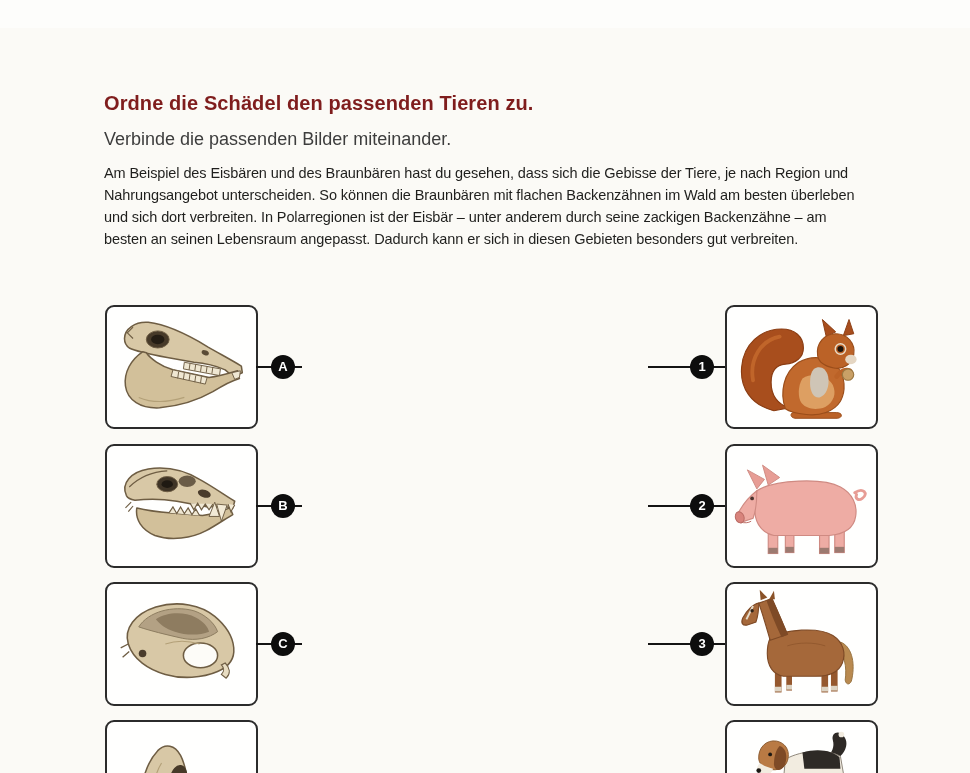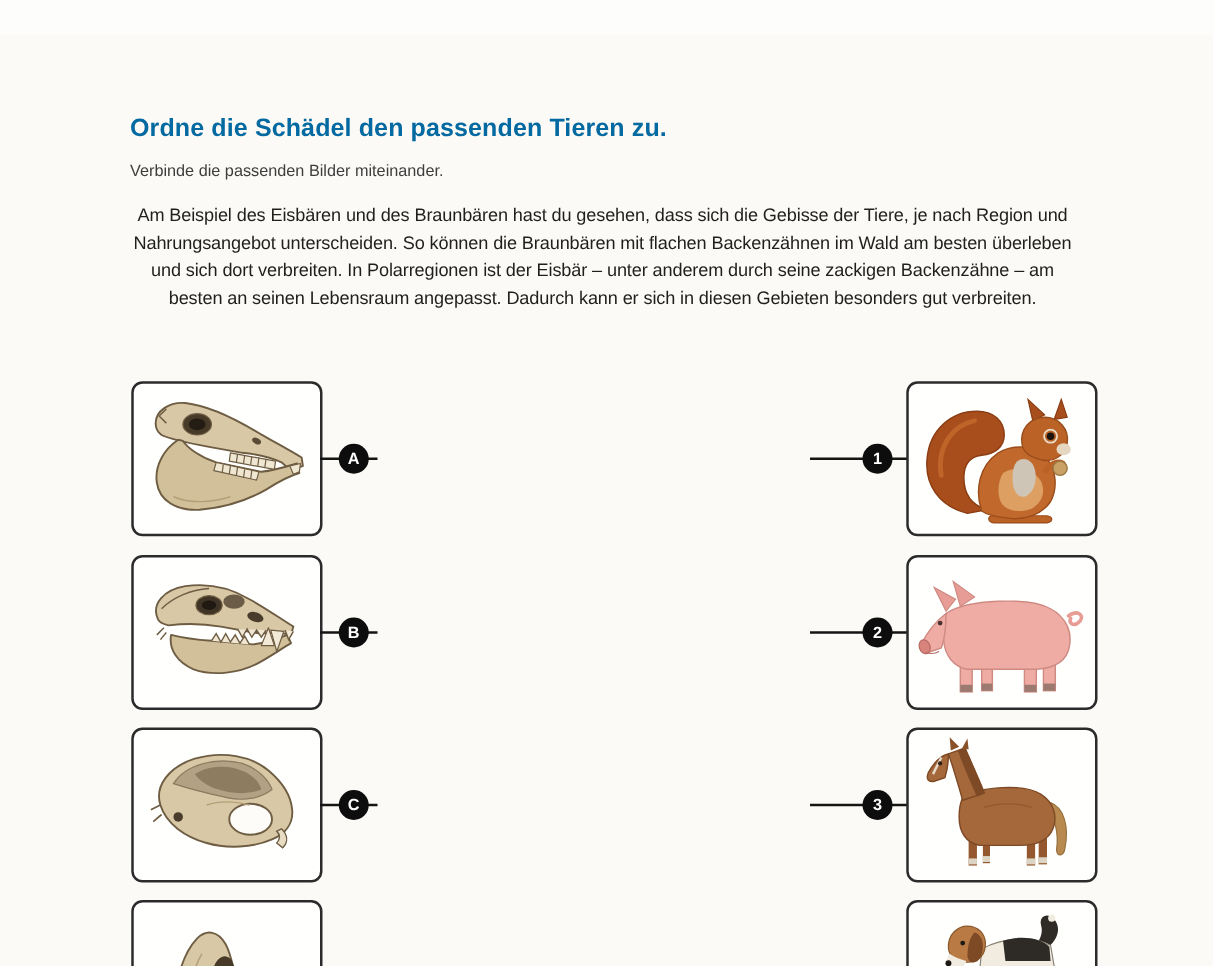--- a/index.html
+++ b/index.html
@@ -5,31 +5,31 @@
   html,body{margin:0;padding:0;}
   body{
     width:970px;height:773px;overflow:hidden;position:relative;
     background:#fbfaf6;
     font-family:"Liberation Sans","DejaVu Sans",sans-serif;
     color:#1c1c1c;
   }
   .top-strip{position:absolute;left:0;top:0;width:970px;height:28px;background:#fdfdfb;}
   .page-title{
     position:absolute;left:104px;top:92px;margin:0;
-    font-size:20px;font-weight:700;color:#0369a1;letter-spacing:0.1px;
+    font-size:20px;font-weight:700;color:#7f1d1d;letter-spacing:0.1px;
   }
   .page-subtitle{
     position:absolute;left:104px;top:129px;margin:0;
-    font-size:13px;color:#3d3d3d;
+    font-size:18px;color:#3d3d3d;
   }
   .intro{
     position:absolute;left:104px;top:162px;width:756px;
     font-size:14.5px;line-height:22px;color:#1f1f1d;letter-spacing:-0.1px;
   }
-  .intro p{margin:0;text-align:center;}
+  .intro p{margin:0;}
   .card{
     position:absolute;width:153px;height:124px;box-sizing:border-box;
     background:#fffffe;border:2px solid #2b2b2b;border-radius:9px;
   }
   .card svg{position:absolute;left:3px;top:3px;width:143px;height:114px;}
   .cline{position:absolute;height:2px;background:#141414;}
   .badge{
     position:absolute;width:24px;height:24px;border-radius:50%;
     background:#0d0d0d;color:#ffffff;font-size:13px;font-weight:700;
     line-height:24px;text-align:center;cursor:pointer;

